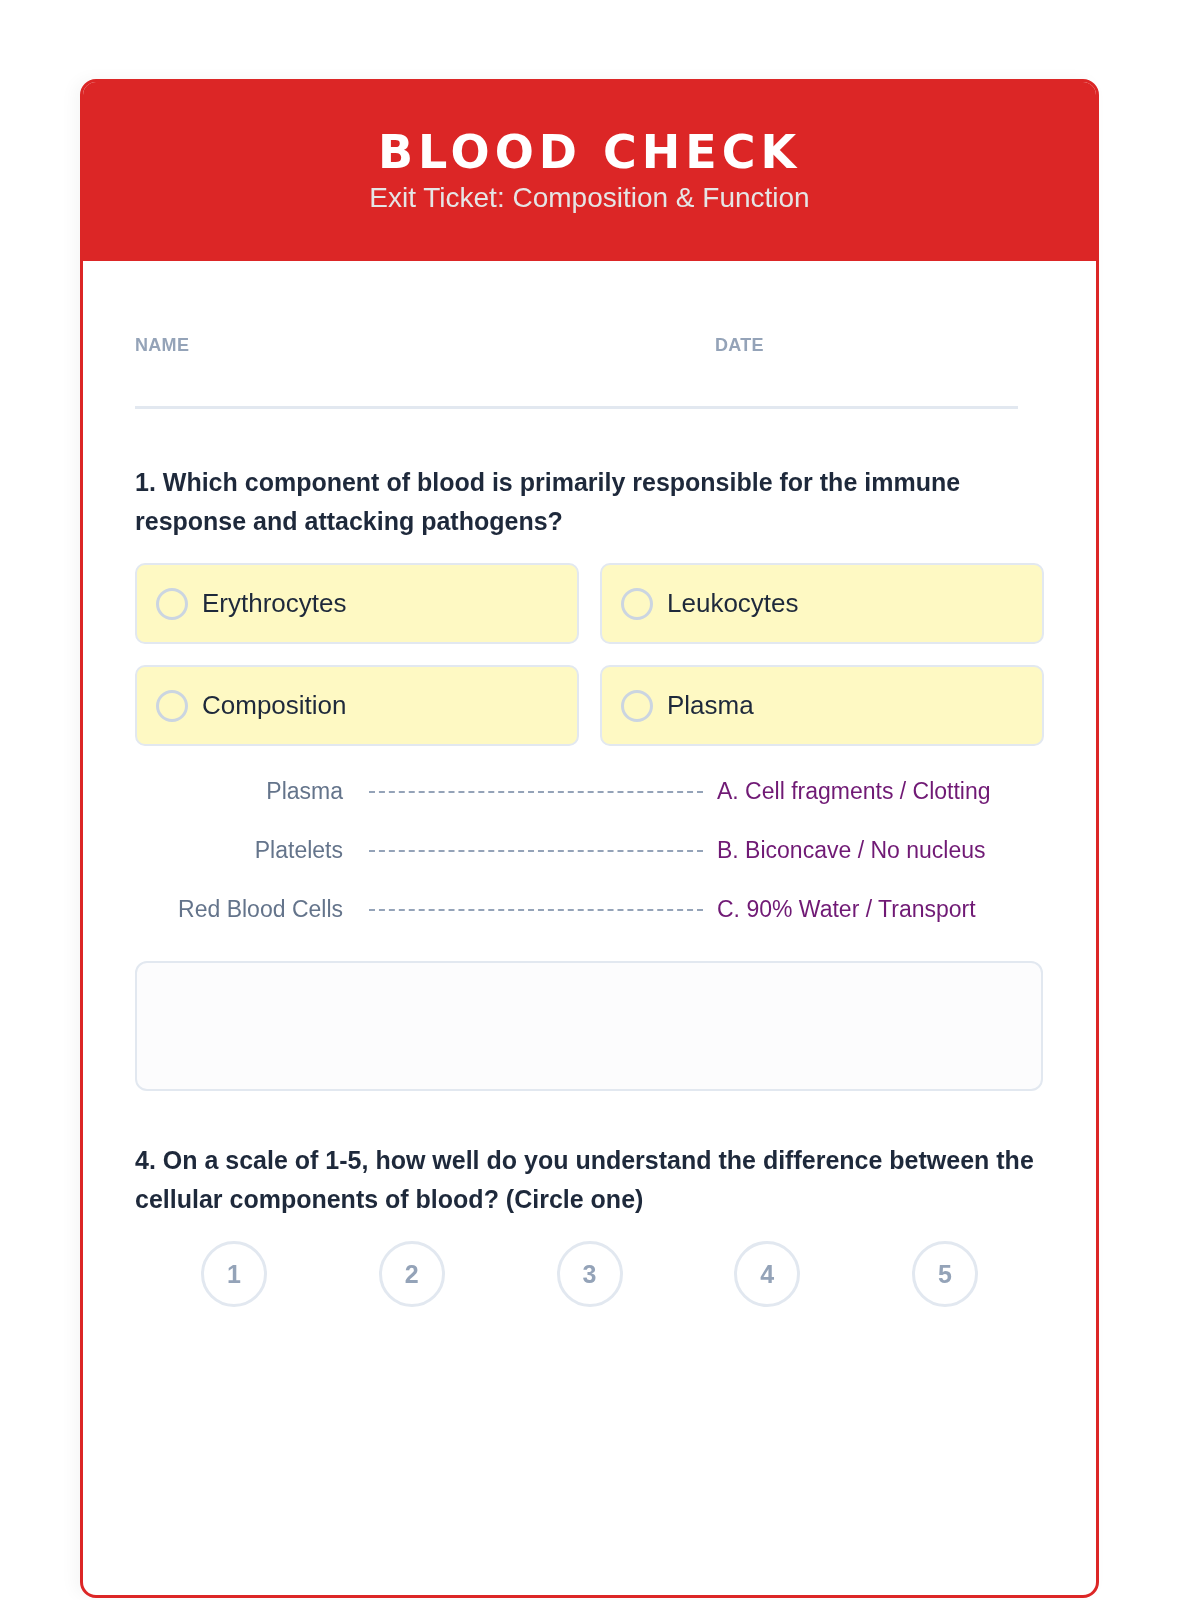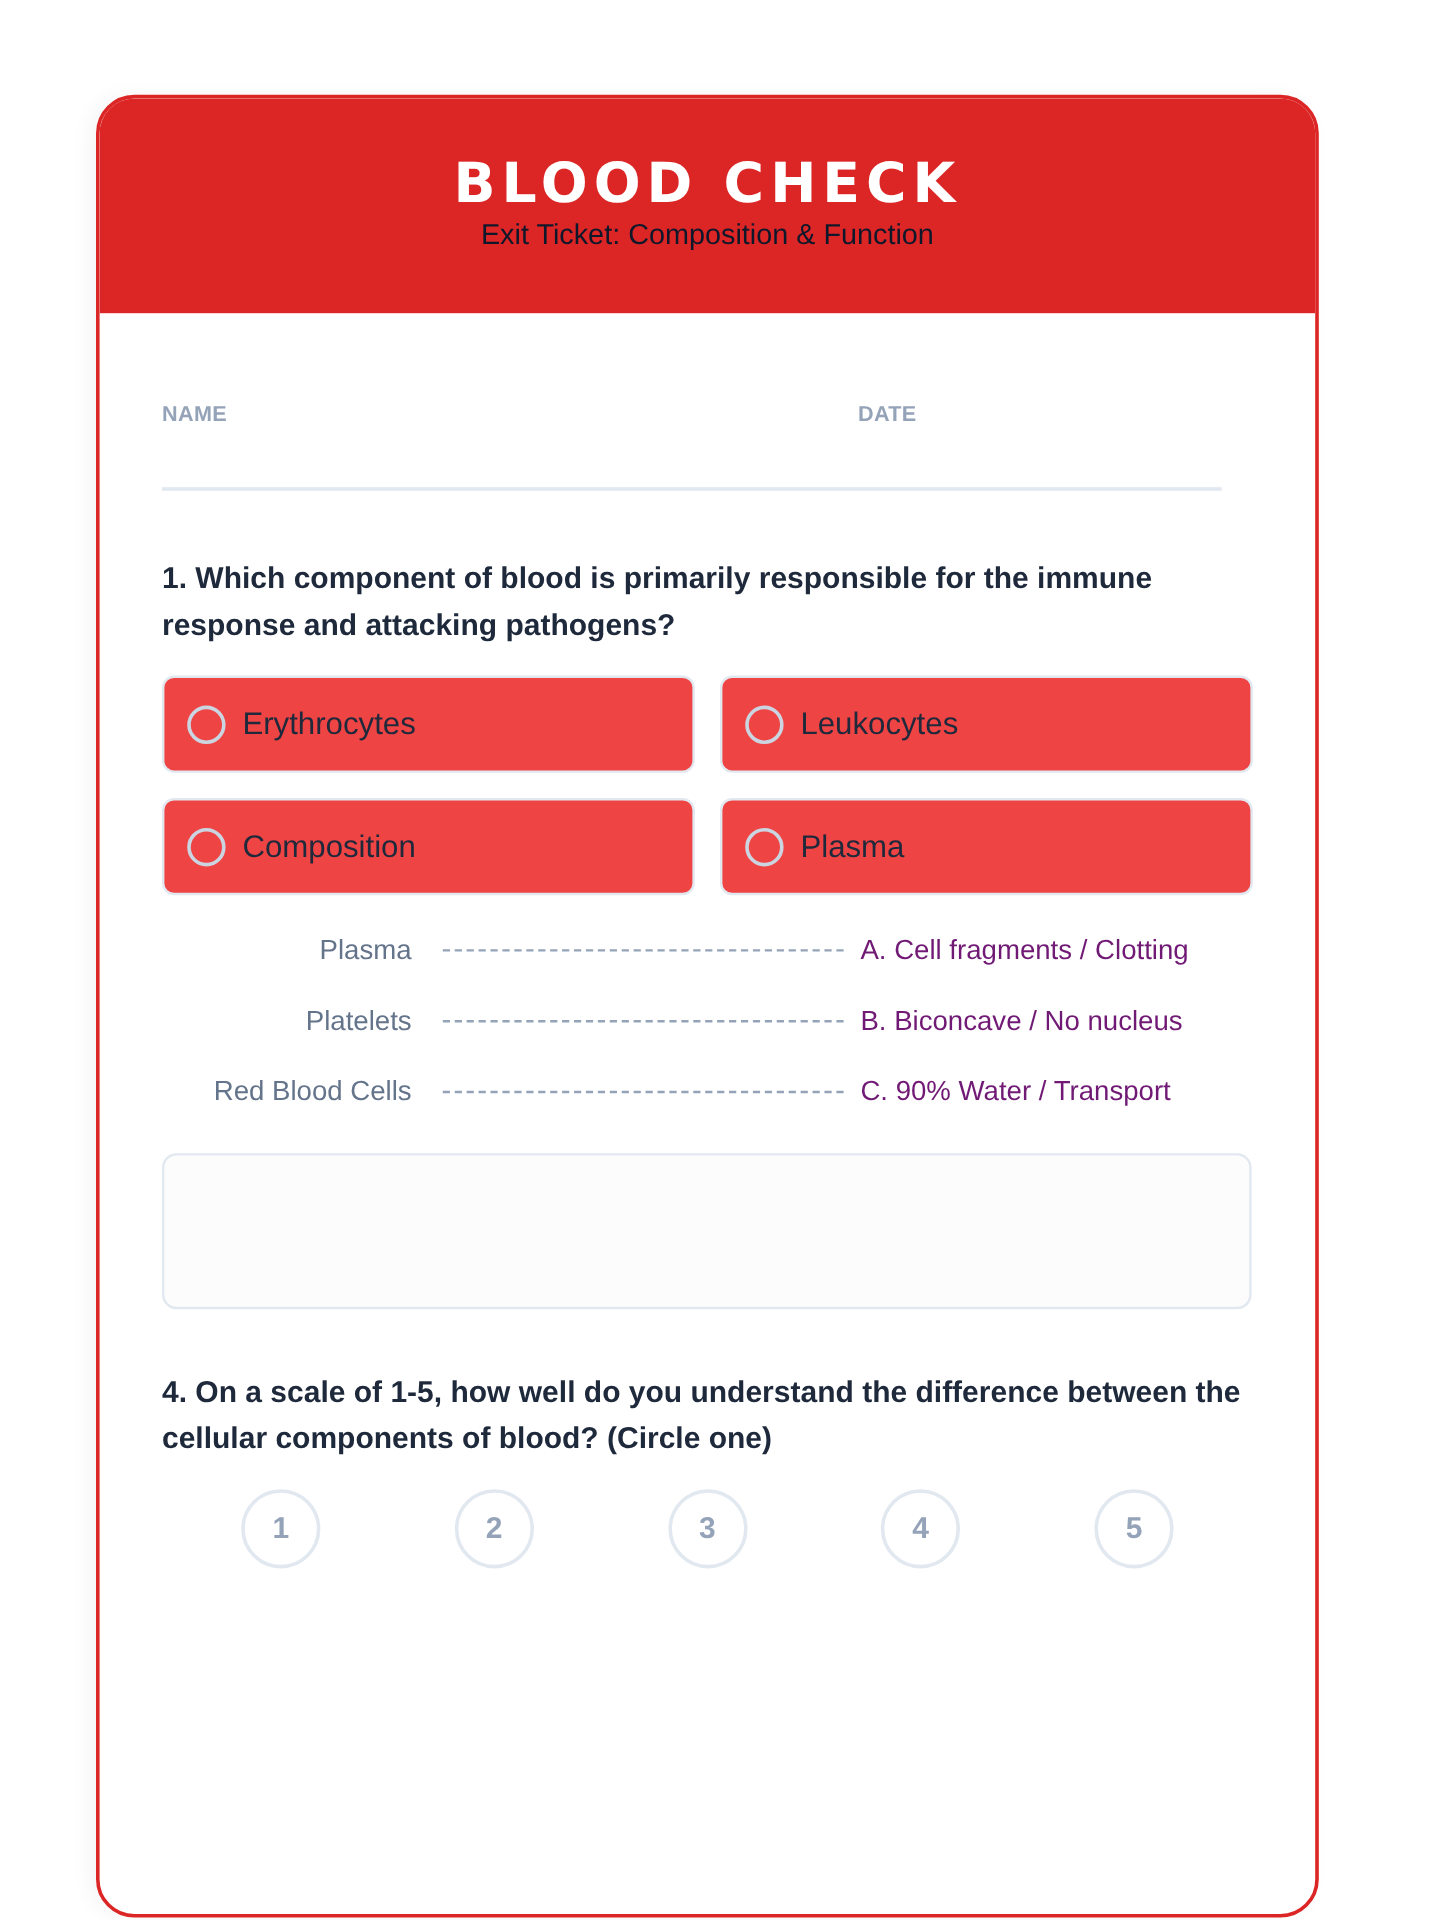--- a/index.html
+++ b/index.html
@@ -1,50 +1,50 @@
 <!DOCTYPE html>
 <html><head>
 <meta charset="utf-8">
 <style>
   * { box-sizing: border-box; margin: 0; padding: 0; }
   html, body { width: 1200px; height: 1600px; background: #ffffff; overflow: hidden; }
   body { font-family: "Liberation Sans", sans-serif; color: #1e293b; position: relative; }
 
   .card {
     position: absolute; left: 80px; top: 79px; width: 1019px; height: 1519px;
-    border: 3px solid #dc2626; border-radius: 32px; background: #fff;
+    border: 3px solid #dc2626; border-radius: 16px; background: #fff;
     overflow: hidden;
     box-shadow: -6px 0 16px rgba(0,0,0,0.04);
   }
   .header {
     background: #dc2626; height: 179px; text-align: center; color: #fff;
     padding-top: 42px;
   }
   .title {
     font-family: "DejaVu Sans", sans-serif; font-weight: bold; font-size: 46px;
     letter-spacing: 5px; line-height: 56px;
   }
-  .subtitle { font-size: 24px; margin-top: 2px; color: #0f172a; }
+  .subtitle { font-size: 28px; margin-top: 2px; color: #e5e5e5; }
 
   .body { padding: 0 52px; position: relative; }
 
   .meta-row { display: flex; margin-top: 74px; }
   .meta-field { display: flex; flex-direction: column; }
   .meta-field.name { width: 580px; }
   .meta-field.date { width: 303px; }
   .meta-label { font-size: 18px; font-weight: bold; color: #94a3b8; letter-spacing: 0.3px; }
   .meta-line { margin-top: 50px; height: 3px; background: #e2e8f0; }
 
   .question { font-size: 25px; font-weight: bold; color: #1e293b; line-height: 39px; }
   .q1 { margin-top: 54px; }
 
   .options { display: grid; grid-template-columns: 444px 444px; column-gap: 21px; row-gap: 21px; margin-top: 22px; }
   .option {
     height: 81px; border: 2px solid #e2e8f0; border-radius: 10px; display: flex; align-items: center;
-    padding-left: 19px; background: #ef4444; cursor: pointer;
+    padding-left: 19px; background: #fef9c3; cursor: pointer;
   }
   .radio { width: 32px; height: 32px; border: 3px solid #cbd5e1; border-radius: 50%; margin-right: 14px; }
   .option-label { font-size: 26px; color: #1e293b; }
 
   .q2 { margin-top: 56px; }
   .match-list { margin-top: 16px; }
   .match-row { display: flex; align-items: center; height: 59px; }
   .match-left { width: 208px; text-align: right; font-size: 23px; color: #64748b; }
   .match-line { width: 334px; margin-left: 26px; border-top: 2px dashed #94a3b8; height: 0; }
   .match-right { margin-left: 14px; font-size: 23px; color: #701a75; }

